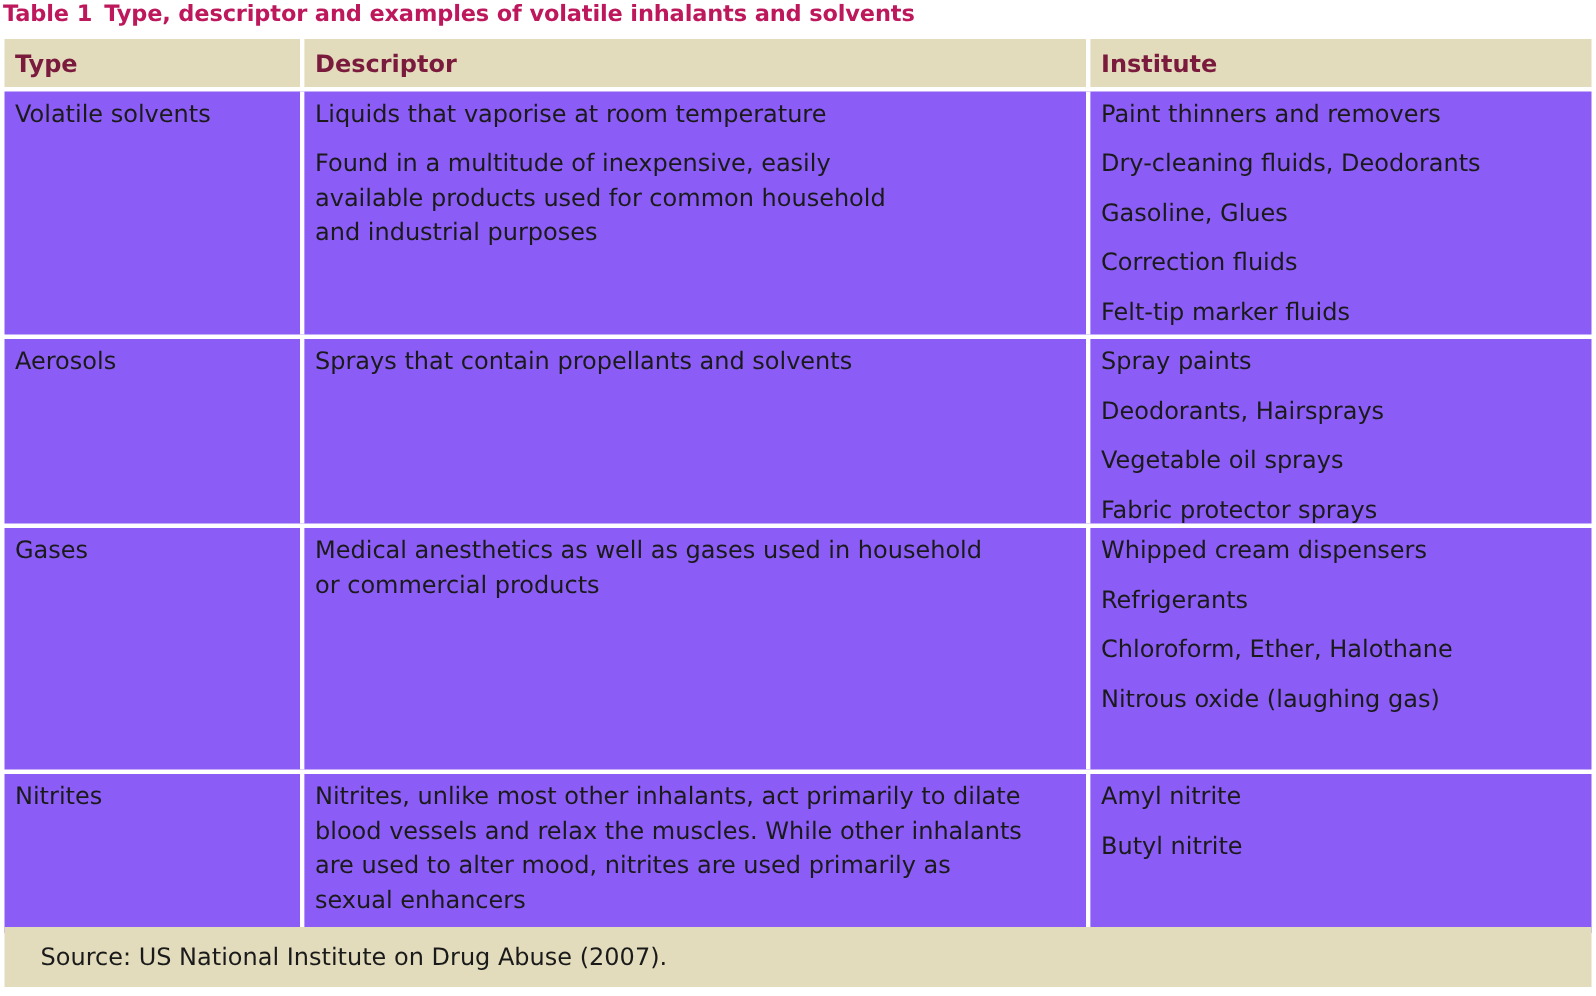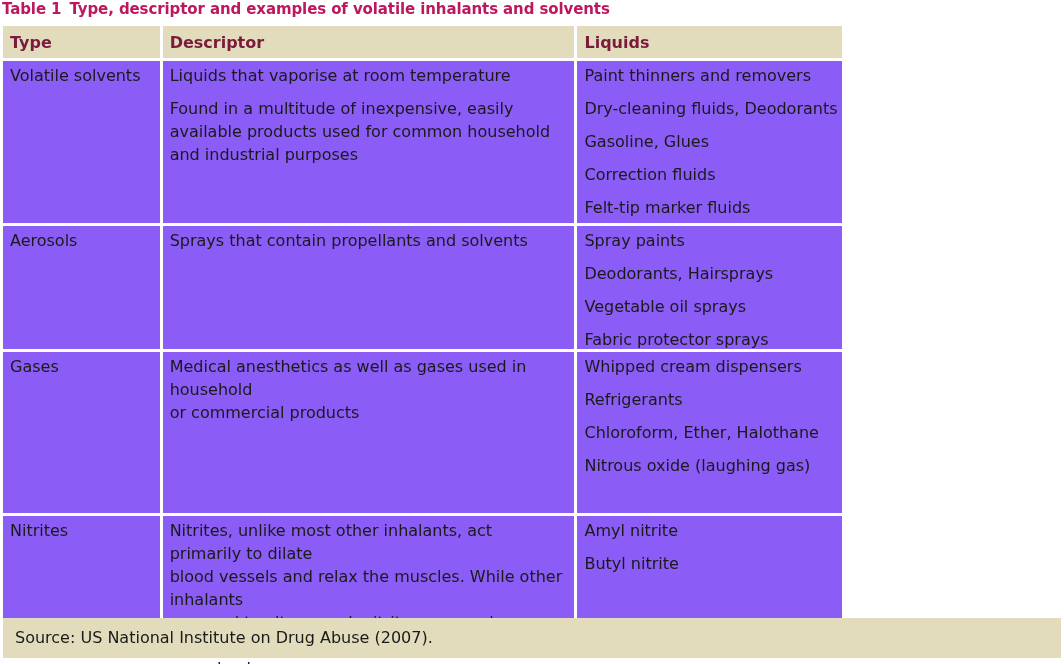--- a/index.html
+++ b/index.html
@@ -25,21 +25,21 @@
       font-weight: bold;
       color: #be185d;
       white-space: nowrap;
       letter-spacing: -0.1px;
     }
     .caption .label { margin-right: 8px; }
     .table {
       position: absolute;
       left: 3px;
       top: 26px;
-      width: 839px;
+      width: 1058px;
     }
     .row {
       display: flex;
       border-bottom: 3px solid #ffffff;
       box-sizing: border-box;
     }
     .cell {
       box-sizing: border-box;
       padding: 0 0 0 7px;
       border-right: 3px solid #ffffff;
@@ -72,37 +72,37 @@
     .r4 { height: 109px; }
     .footer {
       position: absolute;
       left: 3px;
       top: 618px;
       width: 1058px;
       height: 40px;
       background: #e2dcbd;
       font-size: 16px;
       line-height: 40px;
-      padding-left: 12px;
+      padding-left: 24px;
       box-sizing: border-box;
       color: #1a1a1a;
     }
   </style>
 </head>
 <body>
 
 <div class="caption">
   <span class="label">Table 1</span><span>Type, descriptor and examples of volatile inhalants and solvents</span>
 </div>
 
 <div class="table">
   <div class="row head">
     <div class="cell c1">Type</div>
     <div class="cell c2">Descriptor</div>
-    <div class="cell c3">Liquids</div>
+    <div class="cell c3">Institute</div>
   </div>
 
   <div class="row body-row r1">
     <div class="cell c1">Volatile solvents</div>
     <div class="cell c2">
       <p class="para" style="white-space:pre-line">Liquids that vaporise at room temperature</p>
       <p class="para" style="white-space:pre-line">Found in a multitude of inexpensive, easily
 available products used for common household
 and industrial purposes</p>
     </div>

